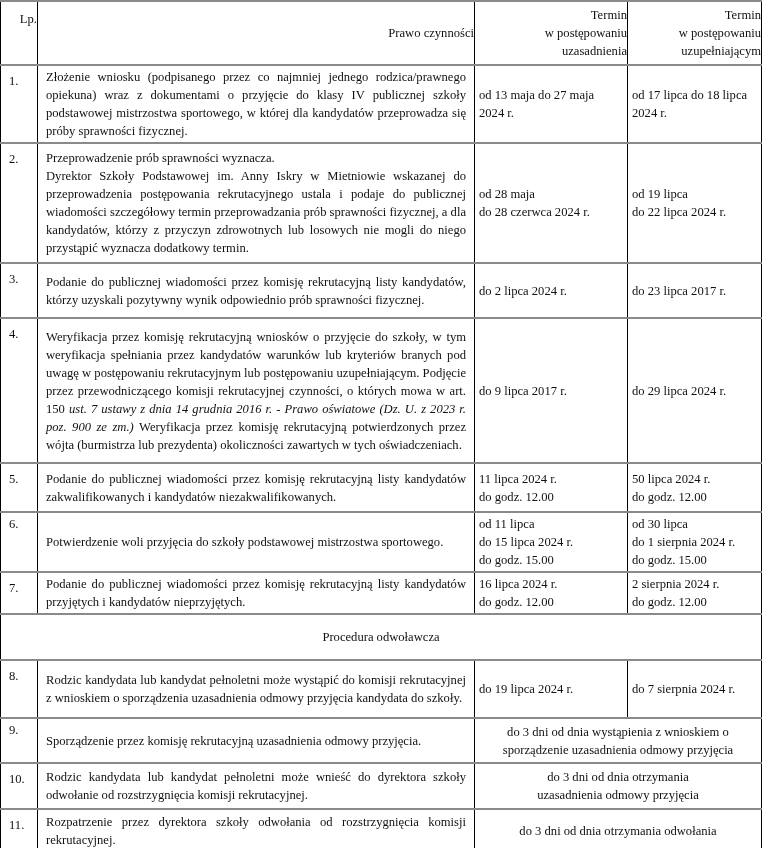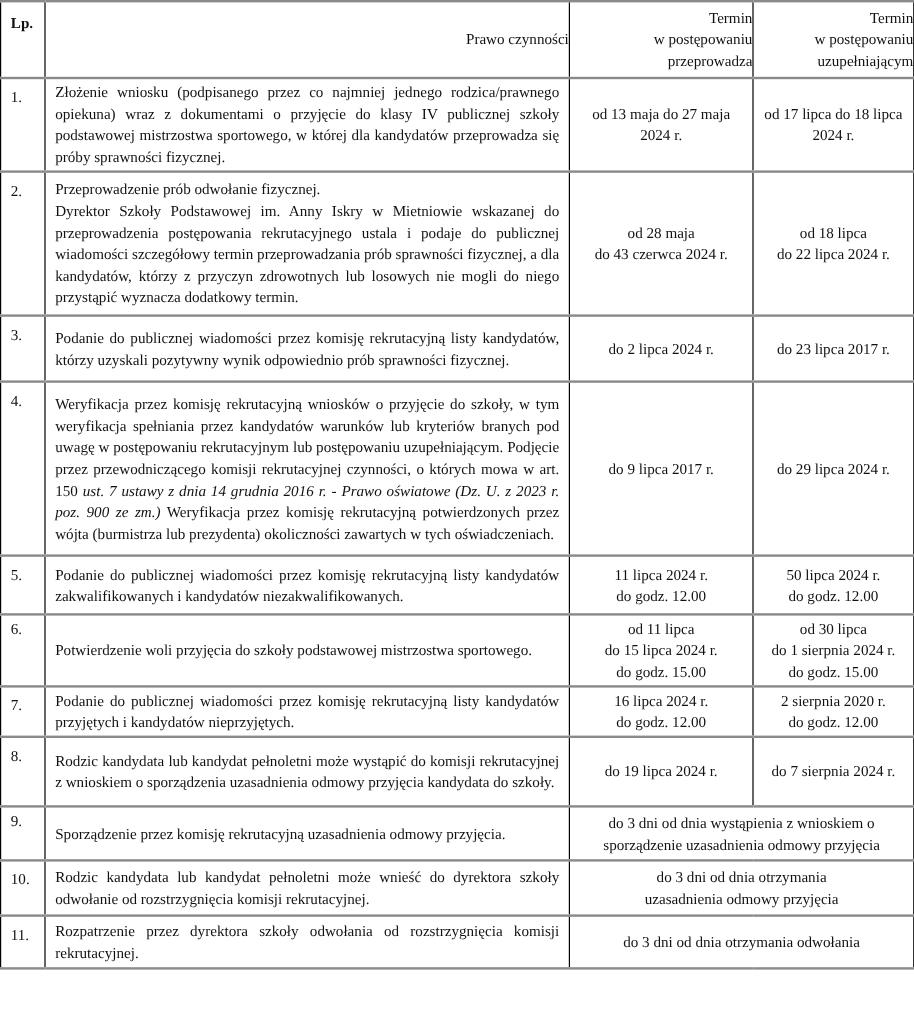--- a/index.html
+++ b/index.html
@@ -5,23 +5,23 @@
     html, body { margin: 0; padding: 0; background: #ffffff; }
     body { width: 762px; height: 848px; overflow: hidden; font-family: "Liberation Serif", "DejaVu Serif", serif; color: #111; }
     table { border-collapse: collapse; table-layout: fixed; width: 761px; margin: 0; font-size: 12.6px; line-height: 18px; }
     col.c-lp { width: 37px; }
     col.c-act { width: 437px; }
     col.c-t1 { width: 153px; }
     col.c-t2 { width: 134px; }
     td, th { border-left: 1px solid #000; border-right: 1px solid #000; border-top: 2px solid #8a8a8a; border-bottom: 2px solid #8a8a8a; padding: 0; font-weight: normal; vertical-align: middle; }
     th { text-align: right; }
     td.lp { vertical-align: top; padding: 6px 0 0 8px; text-align: left; }
-    th.lp { vertical-align: top; text-align: left; padding: 8px 0 0 8px; font-weight: bold; }
+    th.lp { vertical-align: top; text-align: right; padding: 8px 0 0 8px; }
     td.act { text-align: justify; text-align-last: left; padding: 2px 8px 2px 8px; font-family: Liberation Serif, serif; }
-    td.term { text-align: center; padding: 2px 4px; }
+    td.term { text-align: left; padding: 2px 4px; }
     td.merged { text-align: center; padding: 2px 4px; }
     td.section { text-align: center; padding: 0; height: 44px; }
     .line { display: block; }
     em { font-style: italic; }
     tr.h-head { height: 64px; }
     tr.r1 { height: 77px; }
     tr.r2 { height: 120px; }
     tr.r3 { height: 55px; }
     tr.r4 { height: 145px; }
     tr.r5 { height: 49px; }
@@ -43,21 +43,21 @@
       <col class="c-t1">
       <col class="c-t2">
     </colgroup>
   <thead>
     <tr class="h-head">
       <th class="lp">Lp.</th>
       <th>Prawo czynności</th>
       <th>
         <span class="line">Termin</span>
         <span class="line">w postępowaniu</span>
-        <span class="line">przeprowadza</span>
+        <span class="line">uzasadnienia</span>
       </th>
       <th>
         <span class="line">Termin</span>
         <span class="line">w postępowaniu</span>
         <span class="line">uzupełniającym</span>
       </th>
     </tr>
   </thead>
   <tbody>
 
@@ -70,29 +70,29 @@
       </td>
       <td class="term">
         <span class="line">od 17 lipca do 18 lipca</span>
         <span class="line">2024 r.</span>
       </td>
     </tr>
 
     <tr class="r2">
       <td class="lp">2.</td>
       <td class="act">
-        <span class="line">Przeprowadzenie prób odwołanie fizycznej.</span>
+        <span class="line">Przeprowadzenie prób sprawności wyznacza.</span>
         <span>Dyrektor Szkoły Podstawowej im. Anny Iskry w Mietniowie wskazanej do przeprowadzenia postępowania rekrutacyjnego ustala i podaje do publicznej wiadomości szczegółowy termin przeprowadzania prób sprawności fizycznej, a dla kandydatów, którzy z przyczyn zdrowotnych lub losowych nie mogli do niego przystąpić wyznacza dodatkowy termin.</span>
       </td>
       <td class="term">
         <span class="line">od 28 maja</span>
-        <span class="line">do 43 czerwca 2024 r.</span>
+        <span class="line">do 28 czerwca 2024 r.</span>
       </td>
       <td class="term">
-        <span class="line">od 18 lipca</span>
+        <span class="line">od 19 lipca</span>
         <span class="line">do 22 lipca 2024 r.</span>
       </td>
     </tr>
 
     <tr class="r3">
       <td class="lp">3.</td>
       <td class="act">Podanie do publicznej wiadomości przez komisję rekrutacyjną listy kandydatów, którzy uzyskali pozytywny wynik odpowiednio prób sprawności fizycznej.</td>
       <td class="term">do 2 lipca 2024 r.</td>
       <td class="term">do 23 lipca 2017 r.</td>
     </tr>
@@ -133,25 +133,28 @@
     </tr>
 
     <tr class="r7">
       <td class="lp">7.</td>
       <td class="act">Podanie do publicznej wiadomości przez komisję rekrutacyjną listy kandydatów przyjętych i kandydatów nieprzyjętych.</td>
       <td class="term">
         <span class="line">16 lipca 2024 r.</span>
         <span class="line">do godz. 12.00</span>
       </td>
       <td class="term">
-        <span class="line">2 sierpnia 2020 r.</span>
+        <span class="line">2 sierpnia 2024 r.</span>
         <span class="line">do godz. 12.00</span>
       </td>
     </tr>
 
+    <tr>
+      <td class="section" colspan="4">Procedura odwoławcza</td>
+    </tr>
 
     <tr class="r8">
       <td class="lp">8.</td>
       <td class="act">Rodzic kandydata lub kandydat pełnoletni może wystąpić do komisji rekrutacyjnej z wnioskiem o sporządzenia uzasadnienia odmowy przyjęcia kandydata do szkoły.</td>
       <td class="term">do 19 lipca 2024 r.</td>
       <td class="term">do 7 sierpnia 2024 r.</td>
     </tr>
 
     <tr class="r9">
       <td class="lp lp9">9.</td>

